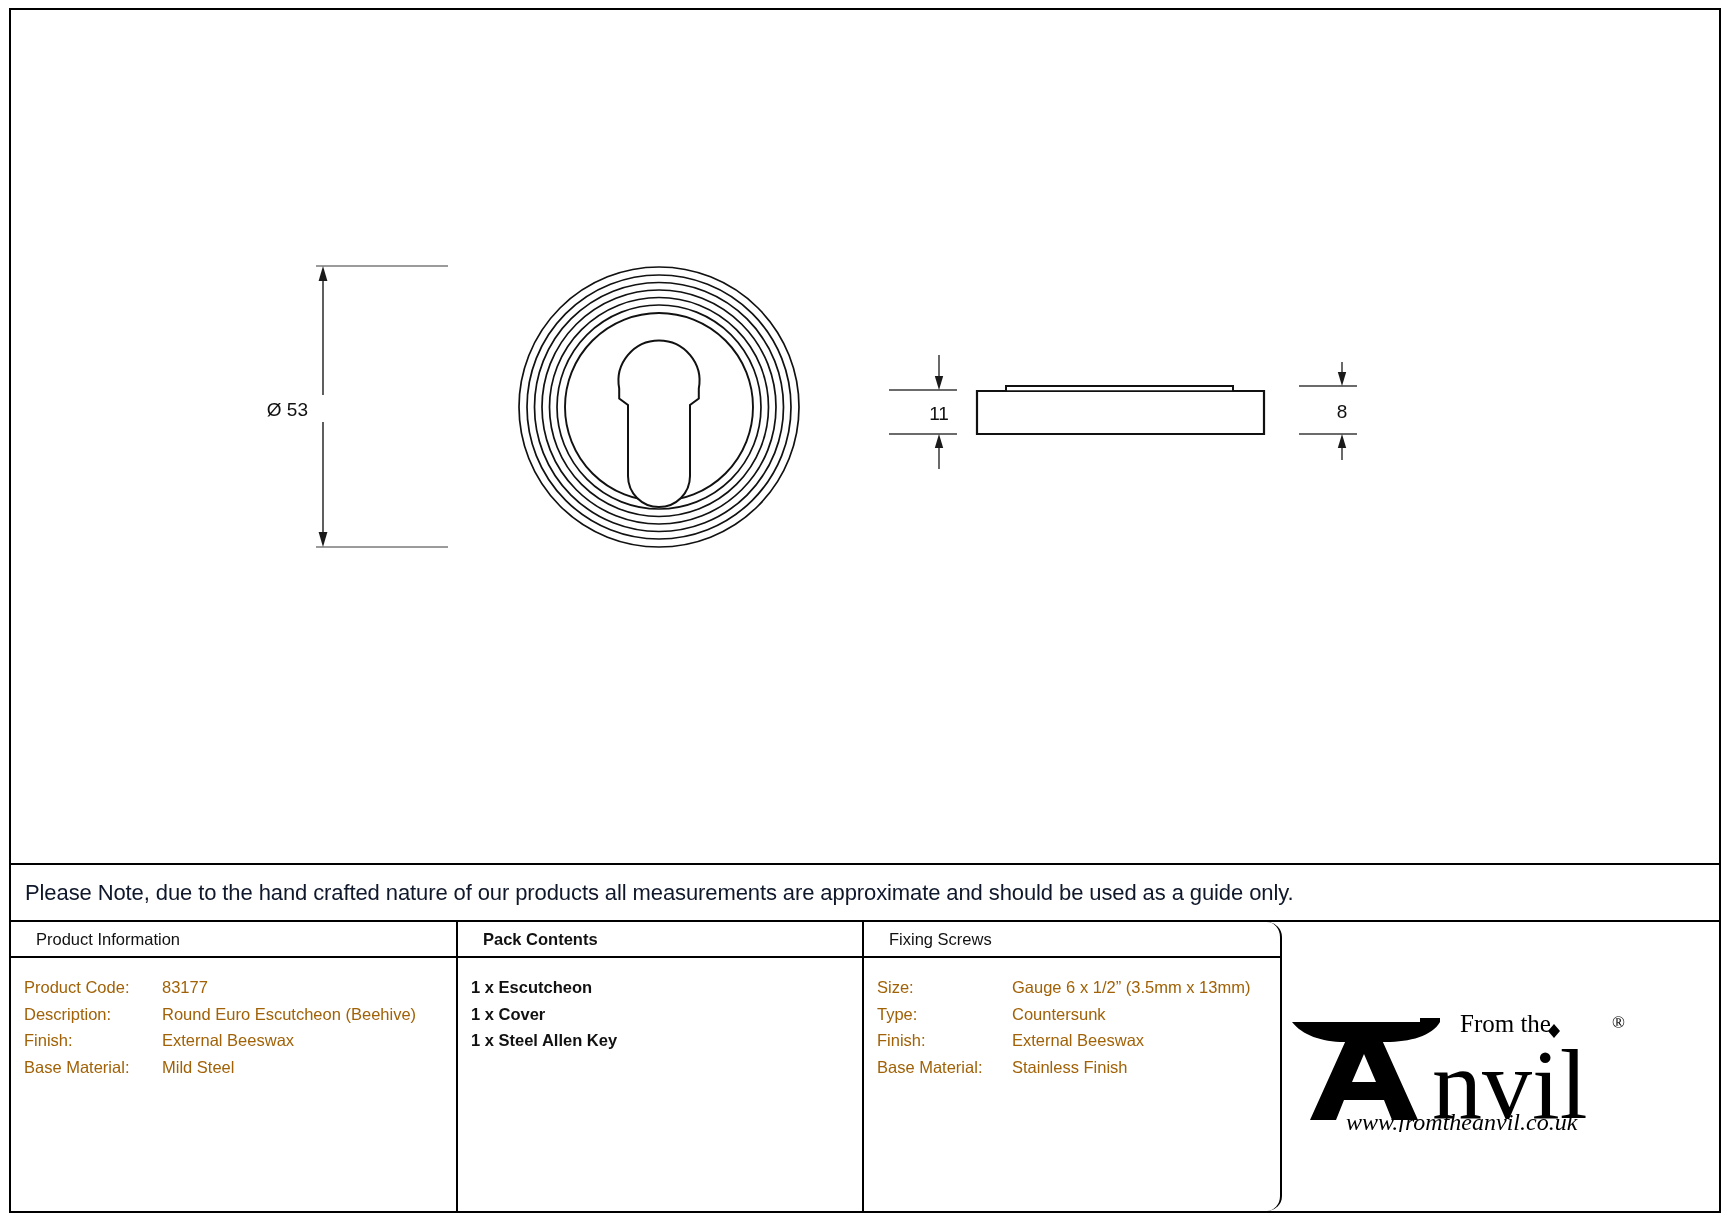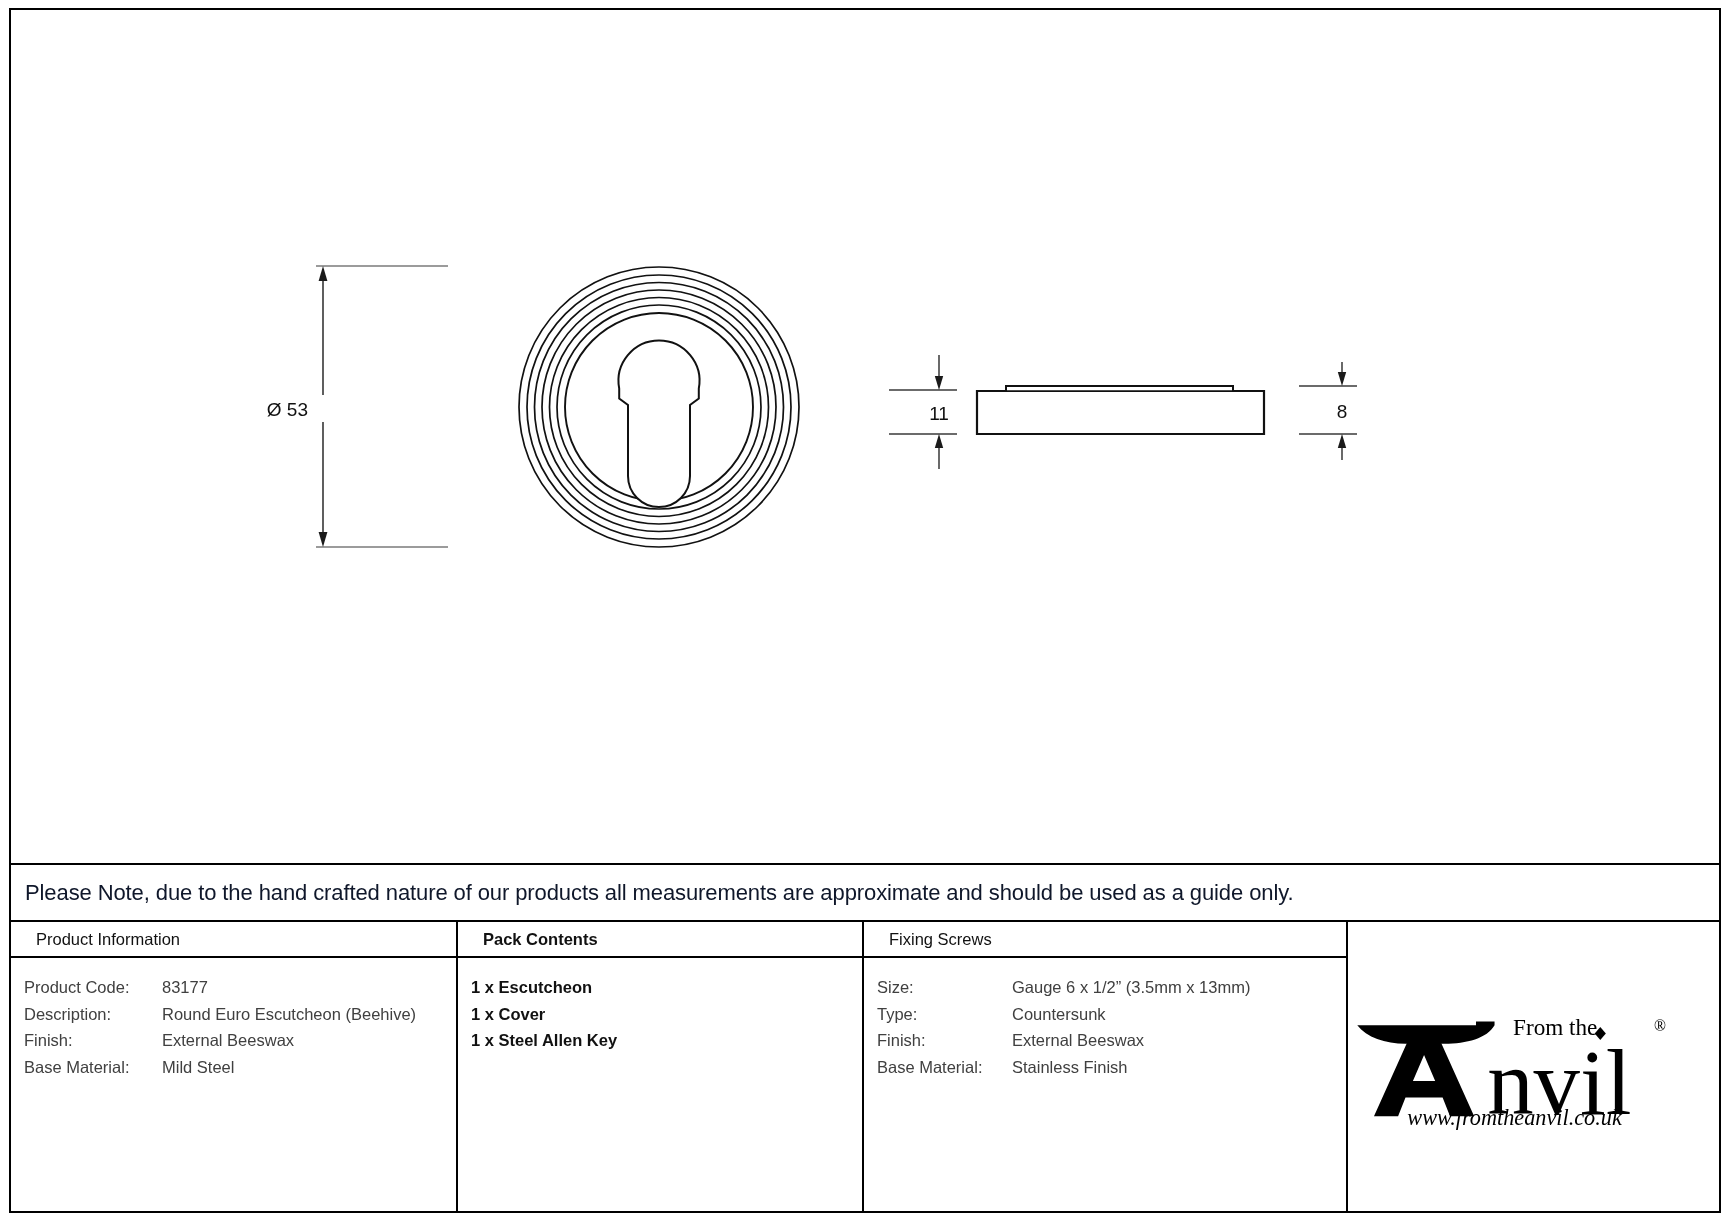--- a/index.html
+++ b/index.html
@@ -66,21 +66,21 @@
     right: 0;
     bottom: 0;
     display: flex;
   }
   .tcol {
     box-sizing: border-box;
     position: relative;
   }
   .tcol.col-product { width: 447px; border-right: 2px solid #000; }
   .tcol.col-pack    { width: 406px; border-right: 2px solid #000; font-weight: bold; }
-  .tcol.col-screws  { width: 484px; border-right: 2px solid #000; }
+  .tcol.col-screws  { width: 418px; border-right: 2px solid #000; border-radius: 15px; }
   .tcol.col-logo    { flex: 1 1 auto; }
 
   .col-header {
     height: 36px;
     border-bottom: 2px solid #000;
     box-sizing: border-box;
     display: flex;
     align-items: center;
     padding-left: 25px;
     font-size: 16.5px;
@@ -88,21 +88,21 @@
   }
   .col-body {
     padding: 16px 0 0 13px;
   }
 
   
   .drow {
     display: flex;
     font-size: 16.5px;
     line-height: 26.5px;
-    color: #404040;
+    color: #a16207;
     white-space: nowrap;
   }
   .dlabel { width: 138px; flex: 0 0 138px; }
   .col-screws .dlabel { width: 135px; flex: 0 0 135px; }
   .dval { }
 
   .plain-row {
     font-size: 16.5px;
     line-height: 26.5px;
     color: #111;

